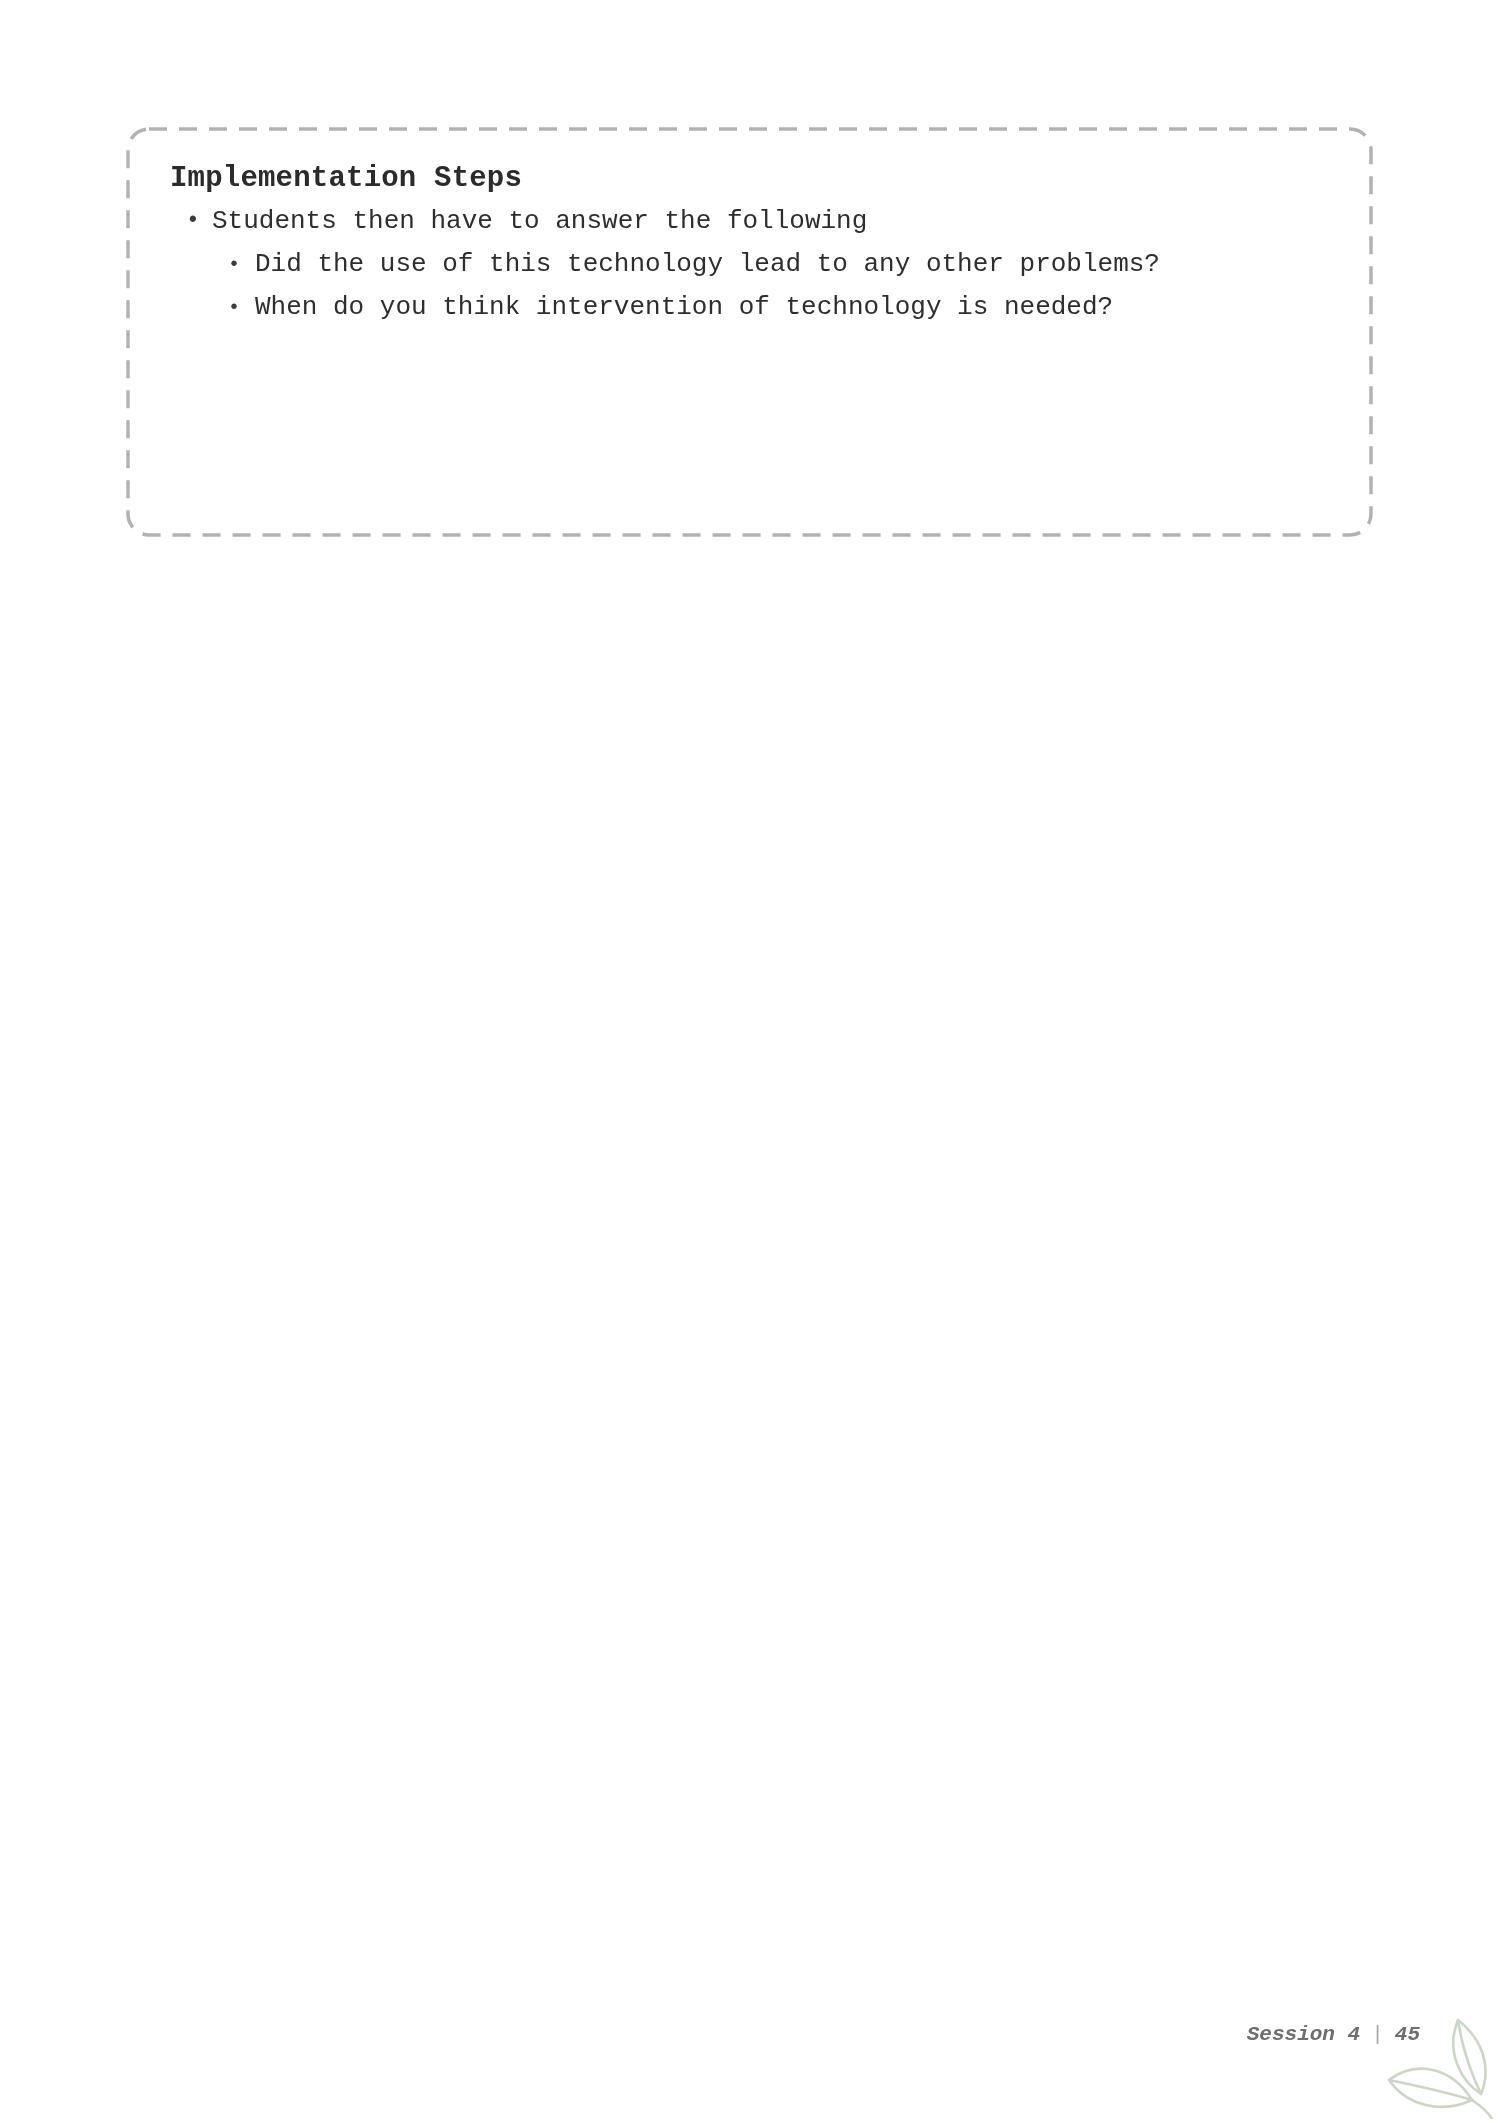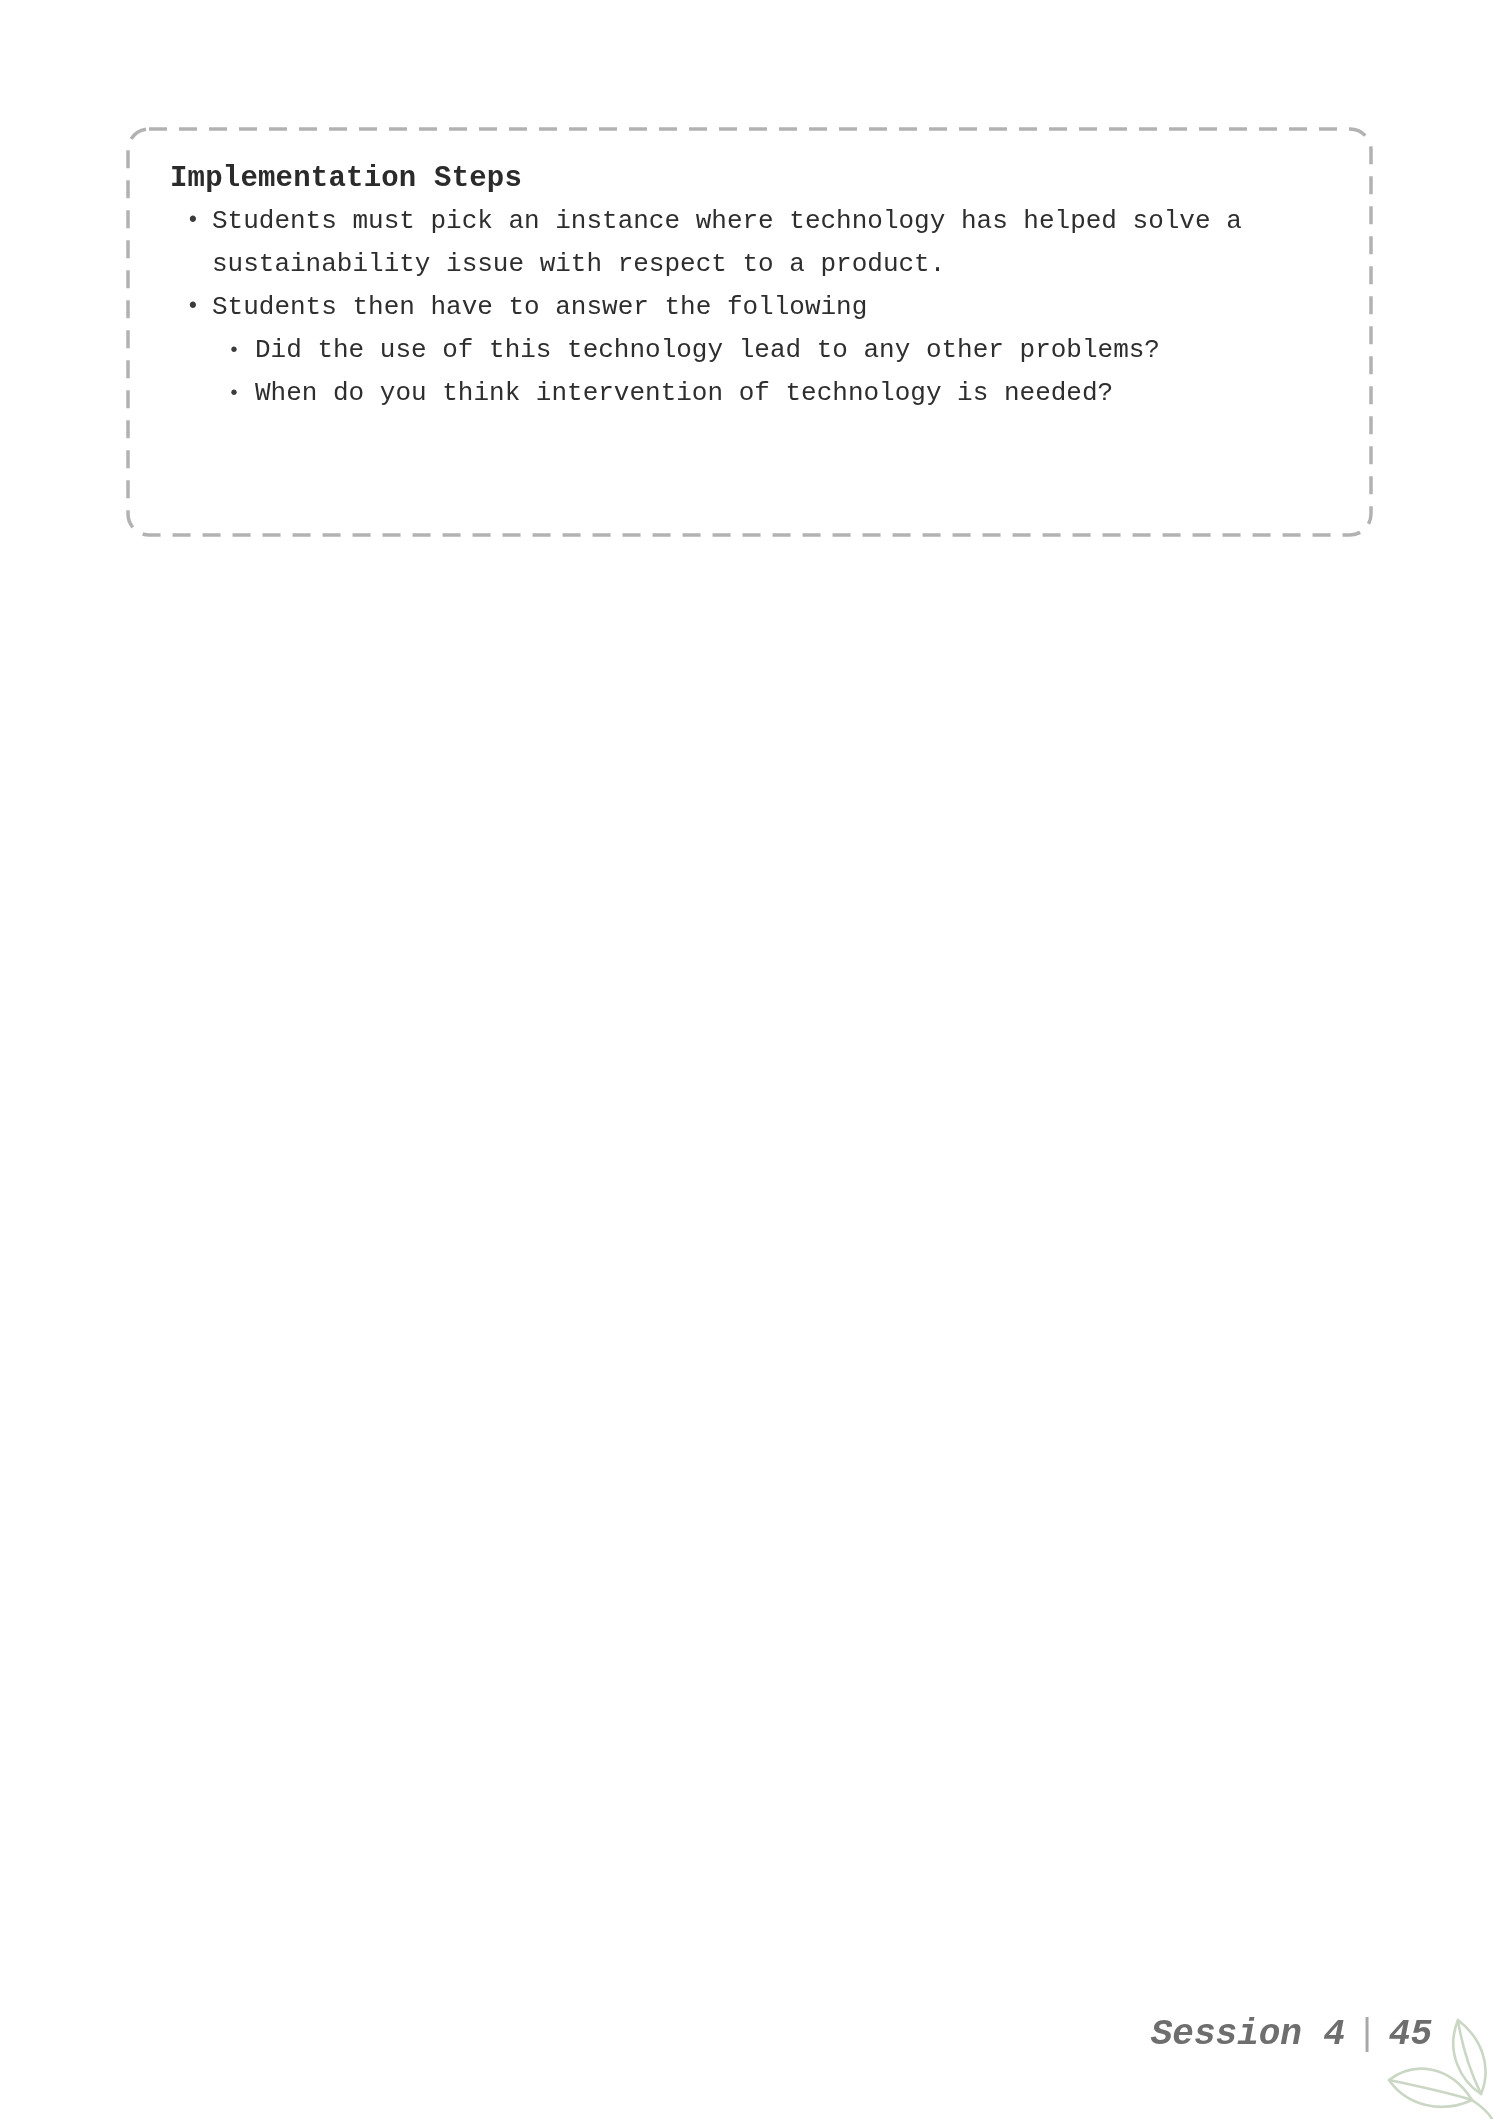--- a/index.html
+++ b/index.html
@@ -68,24 +68,24 @@
     left: 16px;
     top: 0;
     font-size: 20px;
     line-height: 43px;
     color: #3c3c3c;
   }
 
   
   .footer {
     position: absolute;
-    right: 68px;
+    right: 80px;
     top: 2018px;
     font-style: italic;
-    font-size: 36px;
+    font-size: 21px;
     line-height: 34px;
     color: #6e6e6e;
     white-space: nowrap;
   }
   .footer .session-label,
   .footer .page-number {
     font-weight: 600;
     color: #6e6e6e;
   }
   .footer .separator {
@@ -107,21 +107,20 @@
 
 <div class="page">
 
   <div class="panel">
     <svg class="panel-border-svg" viewBox="0 0 1247 410" aria-hidden="true">
       <rect x="2" y="2" width="1243" height="406" rx="21" ry="21" fill="none" stroke="#b2b2b2" stroke-width="3.5" stroke-dasharray="18 12"></rect>
     </svg>
     <div class="panel-content">
       <h2 class="panel-title">Implementation Steps</h2>
       <ul class="main-list">
-        <li class="main-item">Students must pick an instance where technology has helped solve a sustainability issue with respect to a product.</li>
         <li class="main-item">
           <span>Students then have to answer the following</span>
           <ul class="sub-list">
             <li class="sub-item">Did the use of this technology lead to any other problems?</li>
             <li class="sub-item">When do you think intervention of technology is needed?</li>
           </ul>
         </li>
       </ul>
     </div>
   </div>

